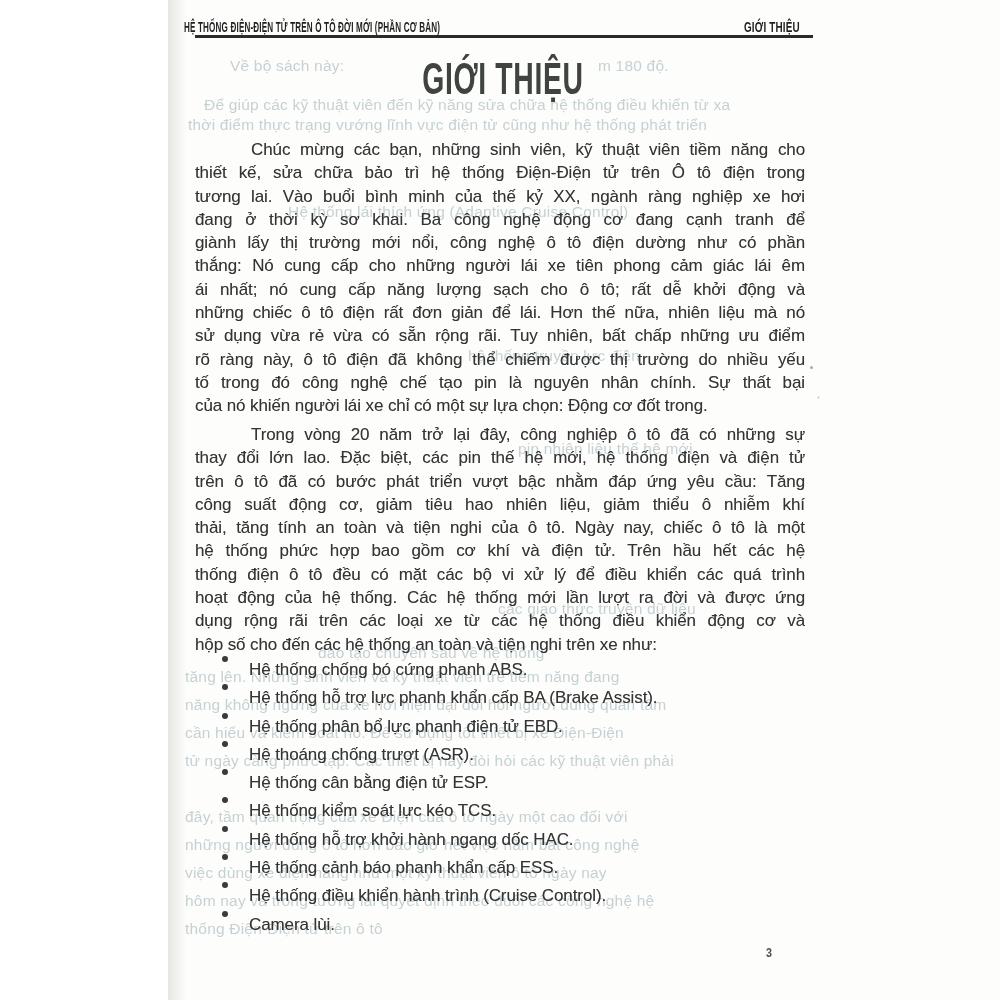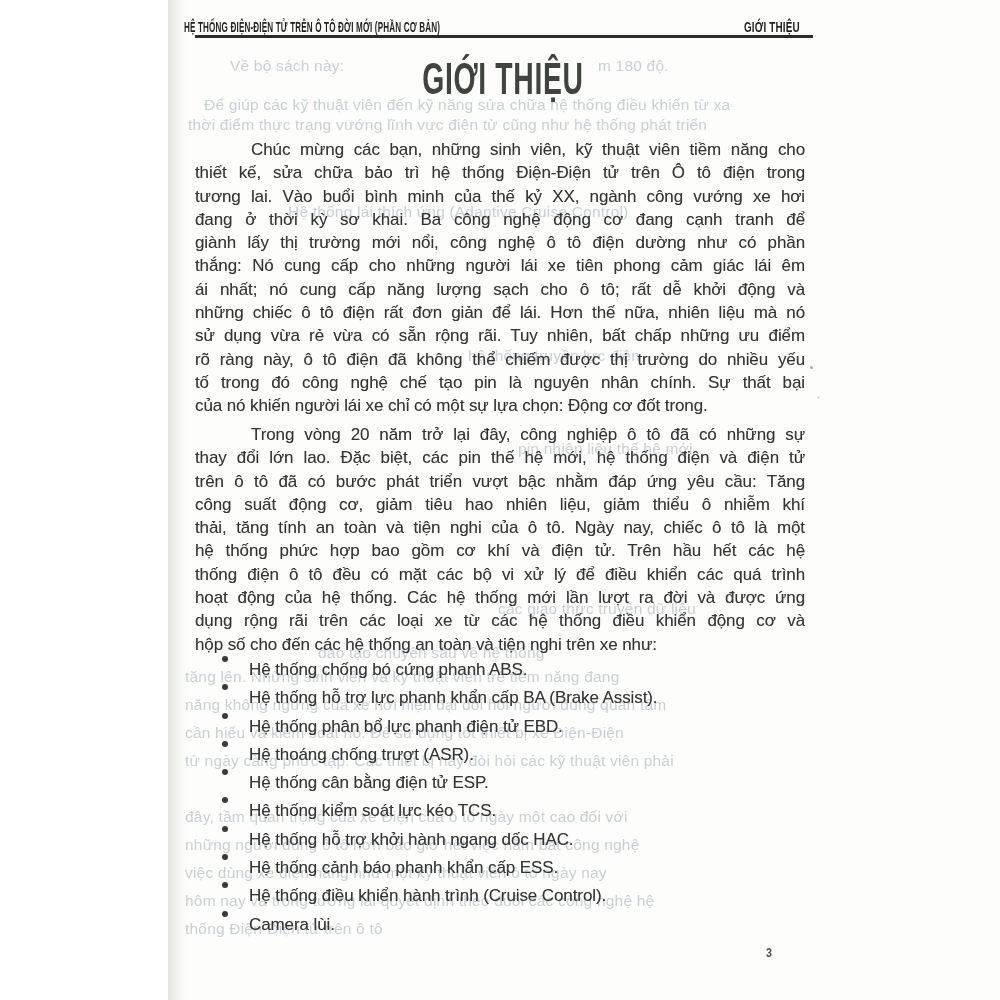--- a/index.html
+++ b/index.html
@@ -105,21 +105,21 @@
   </header>
   <div class="rule"></div>
 
   <h1 class="title-wrap">
     <span class="title-inner">GIỚI THIỆU</span>
   </h1>
 
   <section class="para p1" id="para1">
       <div class="tline indent">Chúc mừng các bạn, những sinh viên, kỹ thuật viên tiềm năng cho</div>
       <div class="tline">thiết kế, sửa chữa bảo trì hệ thống Điện-Điện tử trên Ô tô điện trong</div>
-      <div class="tline">tương lai. Vào buổi bình minh của thế kỷ XX, ngành công vướng xe hơi</div>
+      <div class="tline">tương lai. Vào buổi bình minh của thế kỷ XX, ngành ràng nghiệp xe hơi</div>
       <div class="tline">đang ở thời kỳ sơ khai. Ba công nghệ động cơ đang cạnh tranh để</div>
       <div class="tline">giành lấy thị trường mới nổi, công nghệ ô tô điện dường như có phần</div>
       <div class="tline">thắng: Nó cung cấp cho những người lái xe tiên phong cảm giác lái êm</div>
       <div class="tline">ái nhất; nó cung cấp năng lượng sạch cho ô tô; rất dễ khởi động và</div>
       <div class="tline">những chiếc ô tô điện rất đơn giản để lái. Hơn thế nữa, nhiên liệu mà nó</div>
       <div class="tline">sử dụng vừa rẻ vừa có sẵn rộng rãi. Tuy nhiên, bất chấp những ưu điểm</div>
       <div class="tline">rõ ràng này, ô tô điện đã không thể chiếm được thị trường do nhiều yếu</div>
       <div class="tline">tố trong đó công nghệ chế tạo pin là nguyên nhân chính. Sự thất bại</div>
       <div class="tline last">của nó khiến người lái xe chỉ có một sự lựa chọn: Động cơ đốt trong.</div>
     </section>

